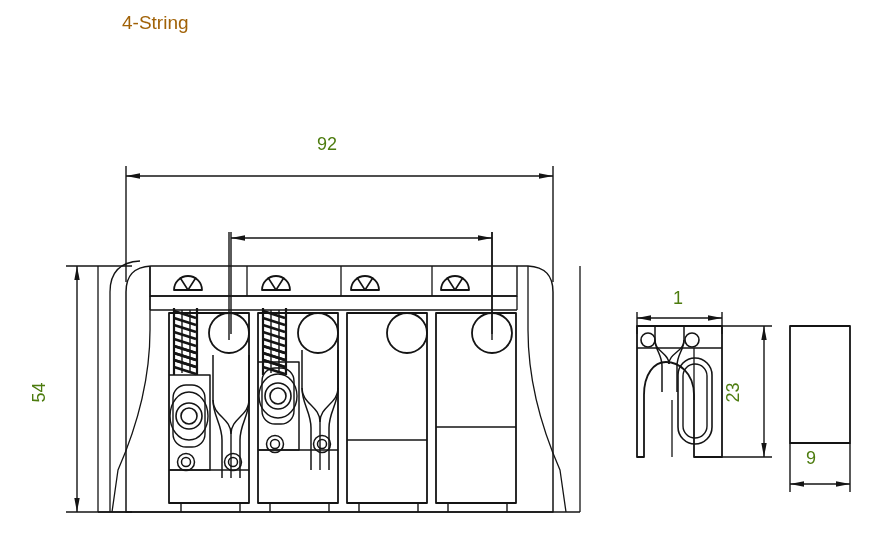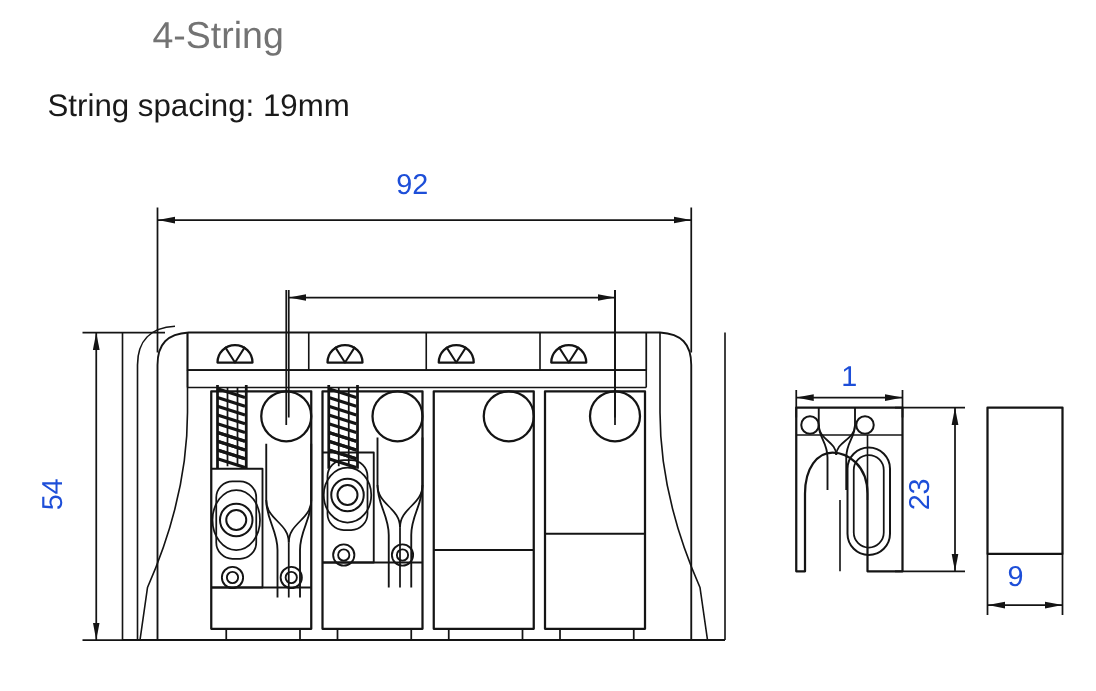--- a/index.html
+++ b/index.html
@@ -22,51 +22,50 @@
     width: 877px;
     height: 553px;
   }
   svg#drawing {
     display: block;
     width: 877px;
     height: 553px;
   }
   .txt-title {
     position: absolute;
-    font-size: 30px;
+    font-size: 19px;
     letter-spacing: 0px;
     white-space: nowrap;
-    color: #737373;
+    color: #a16207;
     text-align: center;
   }
   .txt-sub {
     position: absolute;
     font-size: 25px;
     white-space: nowrap;
     color: #1a1a1a;
   }
   .dimtext {
     position: absolute;
-    font-size: 23px;
+    font-size: 18px;
     white-space: nowrap;
-    color: #1d4ed8;
+    color: #4d7c0f;
   }
   .dimtext.rot {
     transform: rotate(-90deg);
     transform-origin: 50% 50%;
   }
 </style>
 </head>
 <body>
 
 <div id="canvas-wrap">
 
   <div class="txt-title" style="left:122px; top:12px;">4-String</div>
 
-  <div class="txt-sub" style="left:38px; top:71px;">String spacing: 19mm</div>
 
   <div class="dimtext" style="left:317px; top:134px;">92</div>
 
 
   <div class="dimtext rot" style="left:29px; top:382px;">54</div>
 
   <div class="dimtext" style="left:673px; top:288px;">1</div>
 
   <div class="dimtext rot" style="left:723px; top:382px;">23</div>
 

